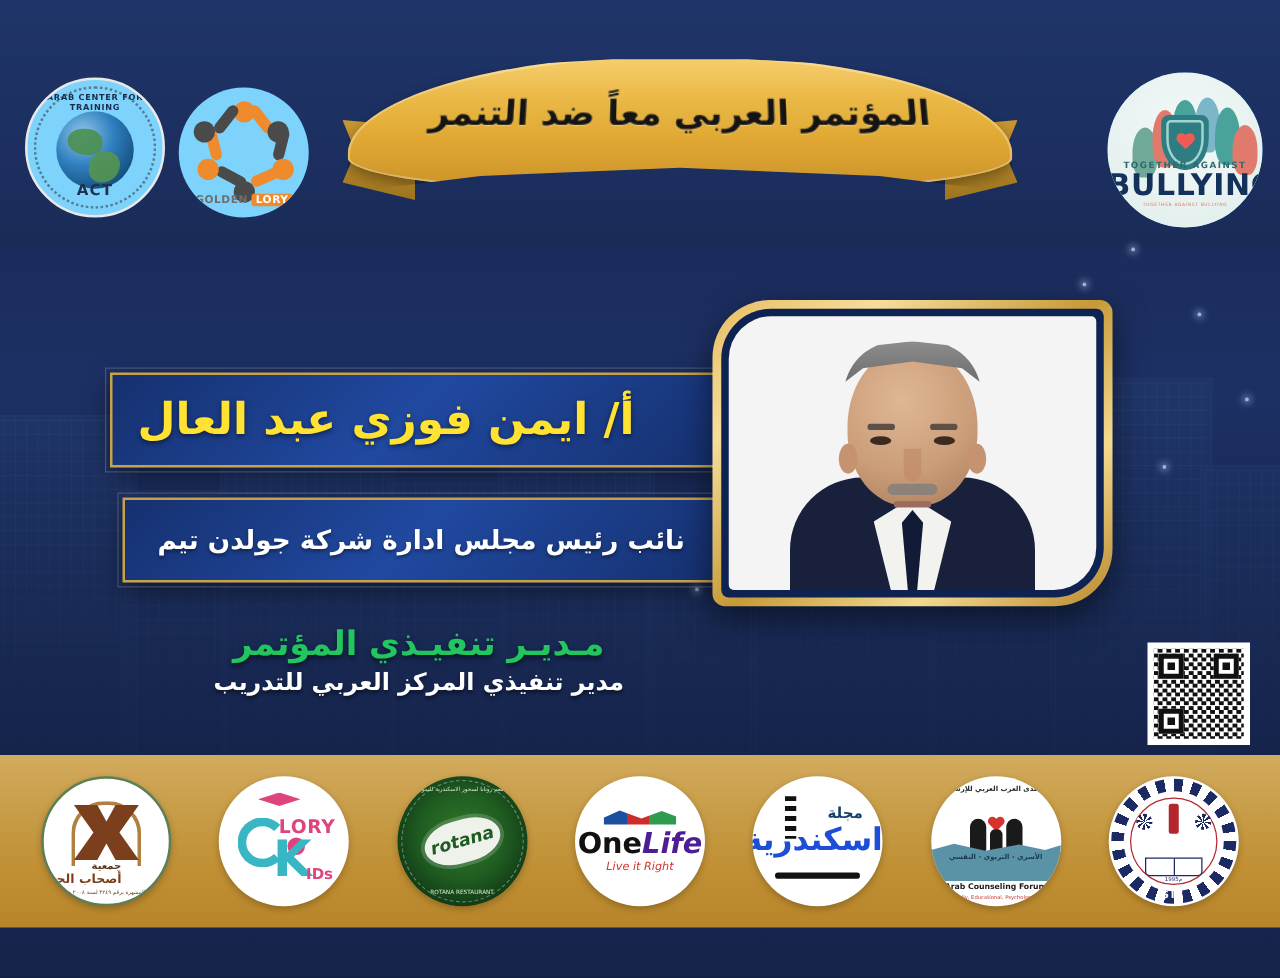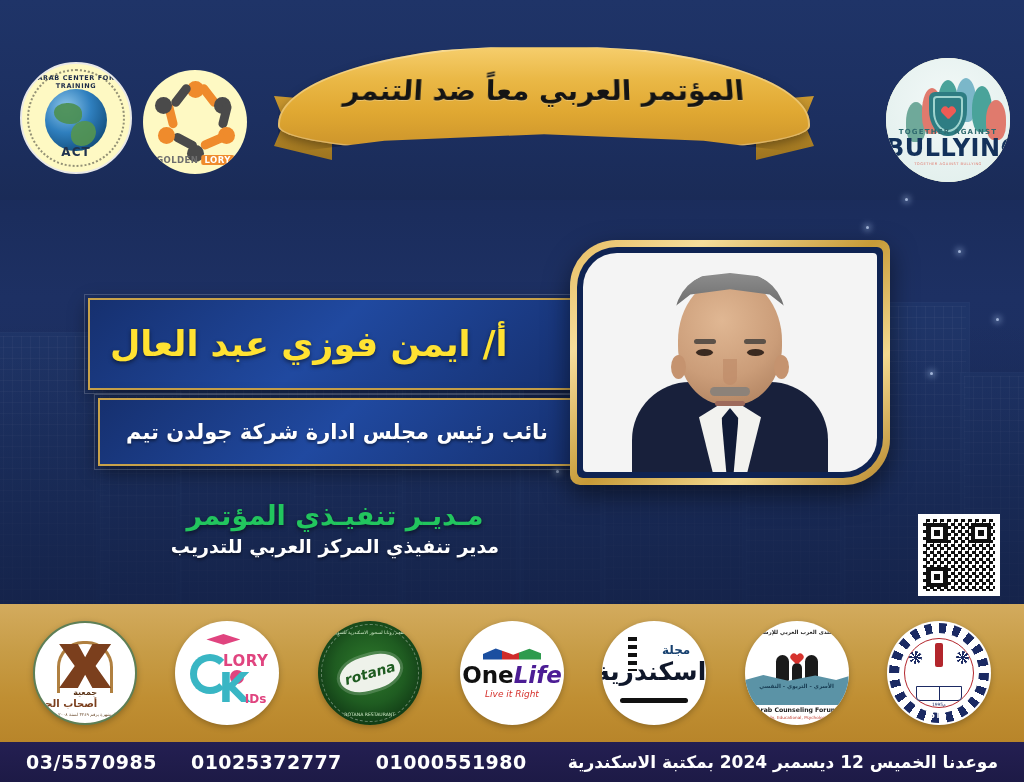--- a/index.html
+++ b/index.html
@@ -23,21 +23,21 @@
     background-image:
       linear-gradient(90deg,rgba(255,255,255,.09) 1px,transparent 1px),
       linear-gradient(180deg,rgba(255,255,255,.09) 1px,transparent 1px);
     background-size:9px 11px;opacity:.7;}
   .haze{position:absolute;left:0;right:0;bottom:100px;height:360px;
     background:linear-gradient(180deg,rgba(20,34,72,0) 0%,rgba(20,34,72,.65) 55%,rgba(18,30,66,.92) 100%);}
   .sparkle{position:absolute;width:3px;height:3px;border-radius:50%;
     background:#cfe1ff;box-shadow:0 0 6px 2px rgba(190,215,255,.65);opacity:.75;}
 
   
-  .logo-circle{position:absolute;border-radius:50%;background:#fef9c3;
+  .logo-circle{position:absolute;border-radius:50%;background:#7dd3fc;
     display:flex;align-items:center;justify-content:center;overflow:hidden;}
 
   .act-logo{left:20px;top:62px;width:112px;height:112px;border:2px solid #e8e8e8;}
   .act-inner{position:relative;width:100%;height:100%;display:flex;
     align-items:center;justify-content:center;}
   .globe{width:62px;height:62px;border-radius:50%;
     background:radial-gradient(circle at 34% 30%,#8fc7ea 0%,#2f7fbe 42%,#14507f 78%,#0d3a60 100%);
     position:relative;overflow:hidden;margin-top:4px;}
   .globe::before{content:"";position:absolute;left:14%;top:22%;width:46%;height:34%;
     background:#4c8f52;border-radius:48% 52% 40% 60%;opacity:.92;}
@@ -97,21 +97,21 @@
     direction:rtl;font-size:25px;font-weight:800;color:#ffffff;
     text-shadow:0 2px 4px rgba(0,0,0,.55);}
 
   
   .plaque{position:absolute;
     background:linear-gradient(135deg,#16306f 0%,#2049a0 48%,#16306f 100%);
     border:2px solid #c8a24a;outline:1px solid rgba(255,255,255,.18);
     outline-offset:3px;box-shadow:0 6px 18px rgba(0,0,0,.45);
     display:flex;align-items:center;justify-content:flex-end;
     direction:rtl;padding:0 26px;}
-  .plaque-name{left:88px;top:298px;width:490px;height:92px;padding-left:20px;}
+  .plaque-name{left:88px;top:298px;width:490px;height:76px;padding-left:20px;}
   .plaque-name span{font-size:35px;font-weight:900;color:#ffe232;
     text-shadow:0 2px 4px rgba(0,0,0,.5);white-space:nowrap;}
   .plaque-role{left:98px;top:398px;width:480px;height:68px;}
   .plaque-role span{font-size:21px;font-weight:800;color:#ffffff;
     text-shadow:0 2px 3px rgba(0,0,0,.45);white-space:nowrap;}
 
   .exec{position:absolute;left:100px;top:500px;width:470px;text-align:center;direction:rtl;}
   .exec-main{font-size:27px;font-weight:900;color:#22c55e;letter-spacing:2px;
     text-shadow:0 2px 4px rgba(0,0,0,.5);}
   .exec-sub{font-size:19px;font-weight:800;color:#ffffff;margin-top:4px;
@@ -220,21 +220,21 @@
   .sp4 .wave{width:58px;height:12px;margin:0 auto 2px;
     background:linear-gradient(90deg,#1b4fa0 0 32%,#cf2b2b 32% 62%,#2e9b4e 62% 100%);
     clip-path:polygon(0 55%,22% 8%,52% 60%,80% 10%,100% 48%,100% 100%,0 100%);}
   .sp4 .one{font-size:23px;font-weight:800;color:#111;line-height:1;display:inline;}
   .sp4 .life{font-size:23px;font-weight:800;color:#4c1d95;font-style:italic;display:inline;}
   .sp4 .liv{font-size:9px;color:#d6332e;font-style:italic;margin-top:1px;}
 
   .sp5 .mg{position:absolute;top:22px;right:16px;font-size:12px;font-weight:800;
     color:#16406f;direction:rtl;}
   .sp5 .isk{position:absolute;top:38px;left:0;right:0;text-align:center;
-    font-size:25px;font-weight:900;color:#0f172a;direction:rtl;line-height:1;}
+    font-size:25px;font-weight:900;color:#1d4ed8;direction:rtl;line-height:1;}
   .sp5 .bar{position:absolute;bottom:22px;left:18px;right:18px;height:5px;
     background:#111;border-radius:3px;}
   .sp5 .lh{position:absolute;top:16px;left:26px;width:9px;height:34px;
     background:repeating-linear-gradient(180deg,#111 0 4px,#fff 4px 8px);}
 
   .sp6 .acf-top{position:absolute;top:8px;left:0;right:0;text-align:center;
     font-size:5.6px;font-weight:700;color:#2a2a2a;direction:rtl;}
   .sp6 .fam{position:relative;display:flex;align-items:flex-end;gap:3px;margin-top:-10px;}
   .sp6 .p{background:#1a1a1a;border-radius:8px 8px 2px 2px;}
   .sp6 .hd{width:11px;height:11px;border-radius:50%;background:#1a1a1a;margin:0 auto 1px;}
@@ -478,22 +478,14 @@
         </div>
       <div class="book">
           <i></i>
         </div>
       <div class="yr">1995م</div>
       <div class="sis">SIS</div>
     </div>
 
   </div>
 
-  <div class="footer">
-    <div class="phones">
-      <span>03/5570985</span>
-      <span>01025372777</span>
-      <span>01000551980</span>
-    </div>
-    <div class="when">موعدنا الخميس 12 ديسمبر 2024 بمكتبة الاسكندرية</div>
-  </div>
 
 </div>
 
 </body></html>

